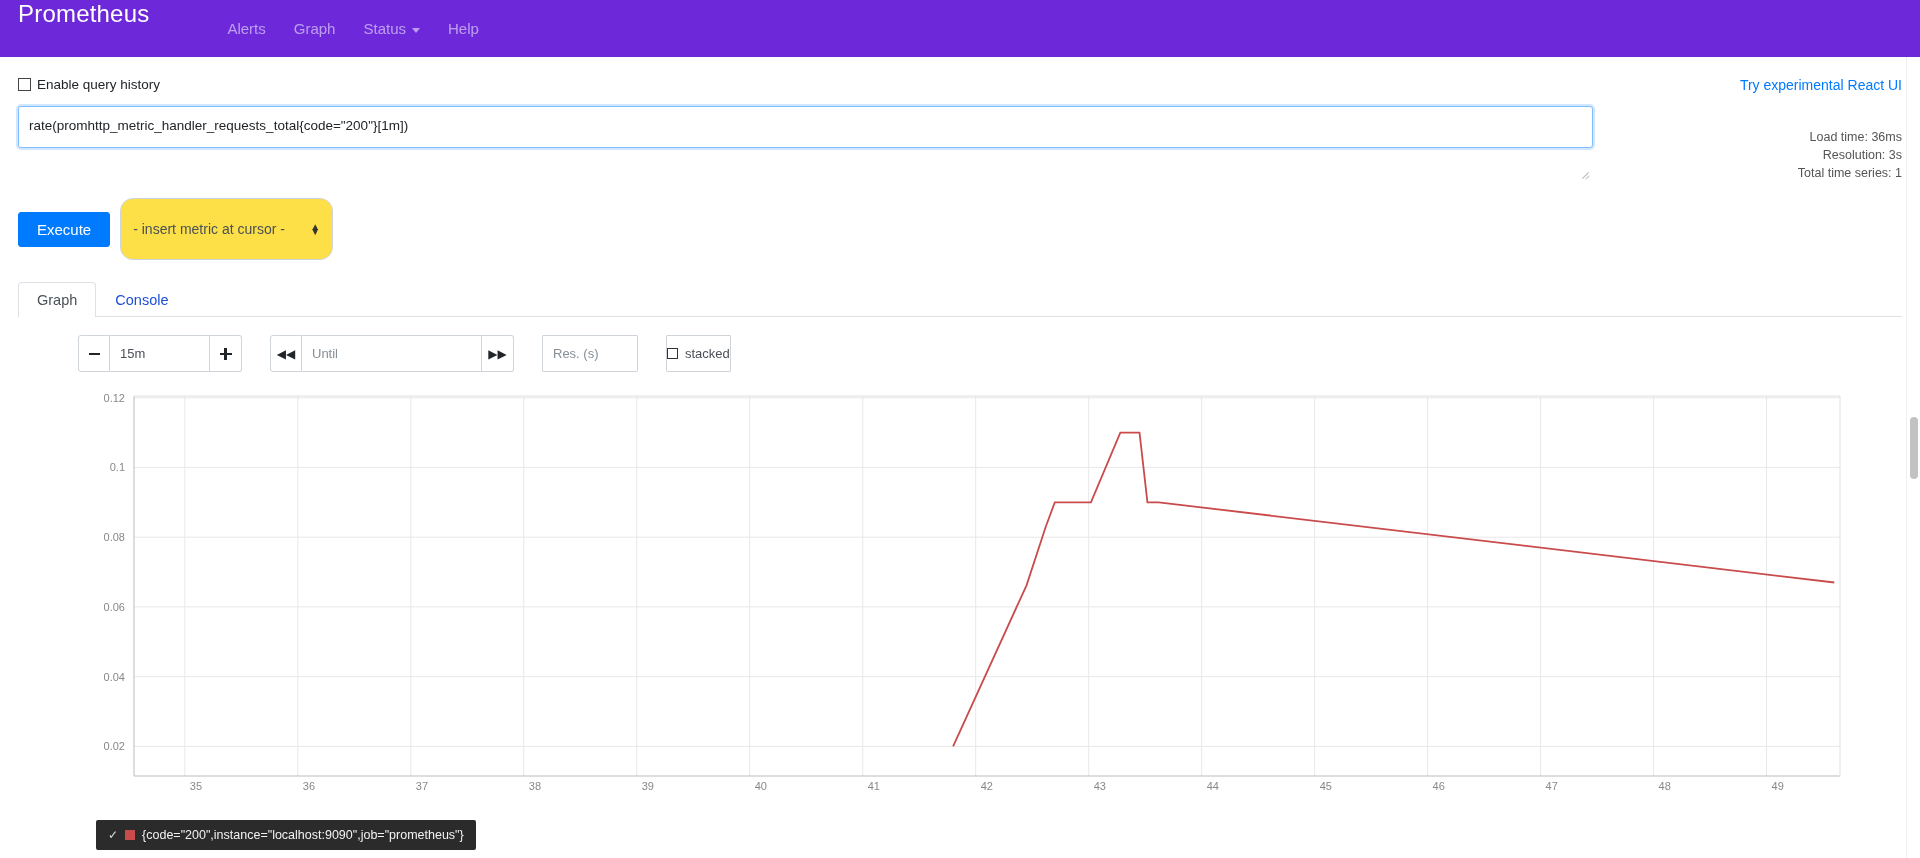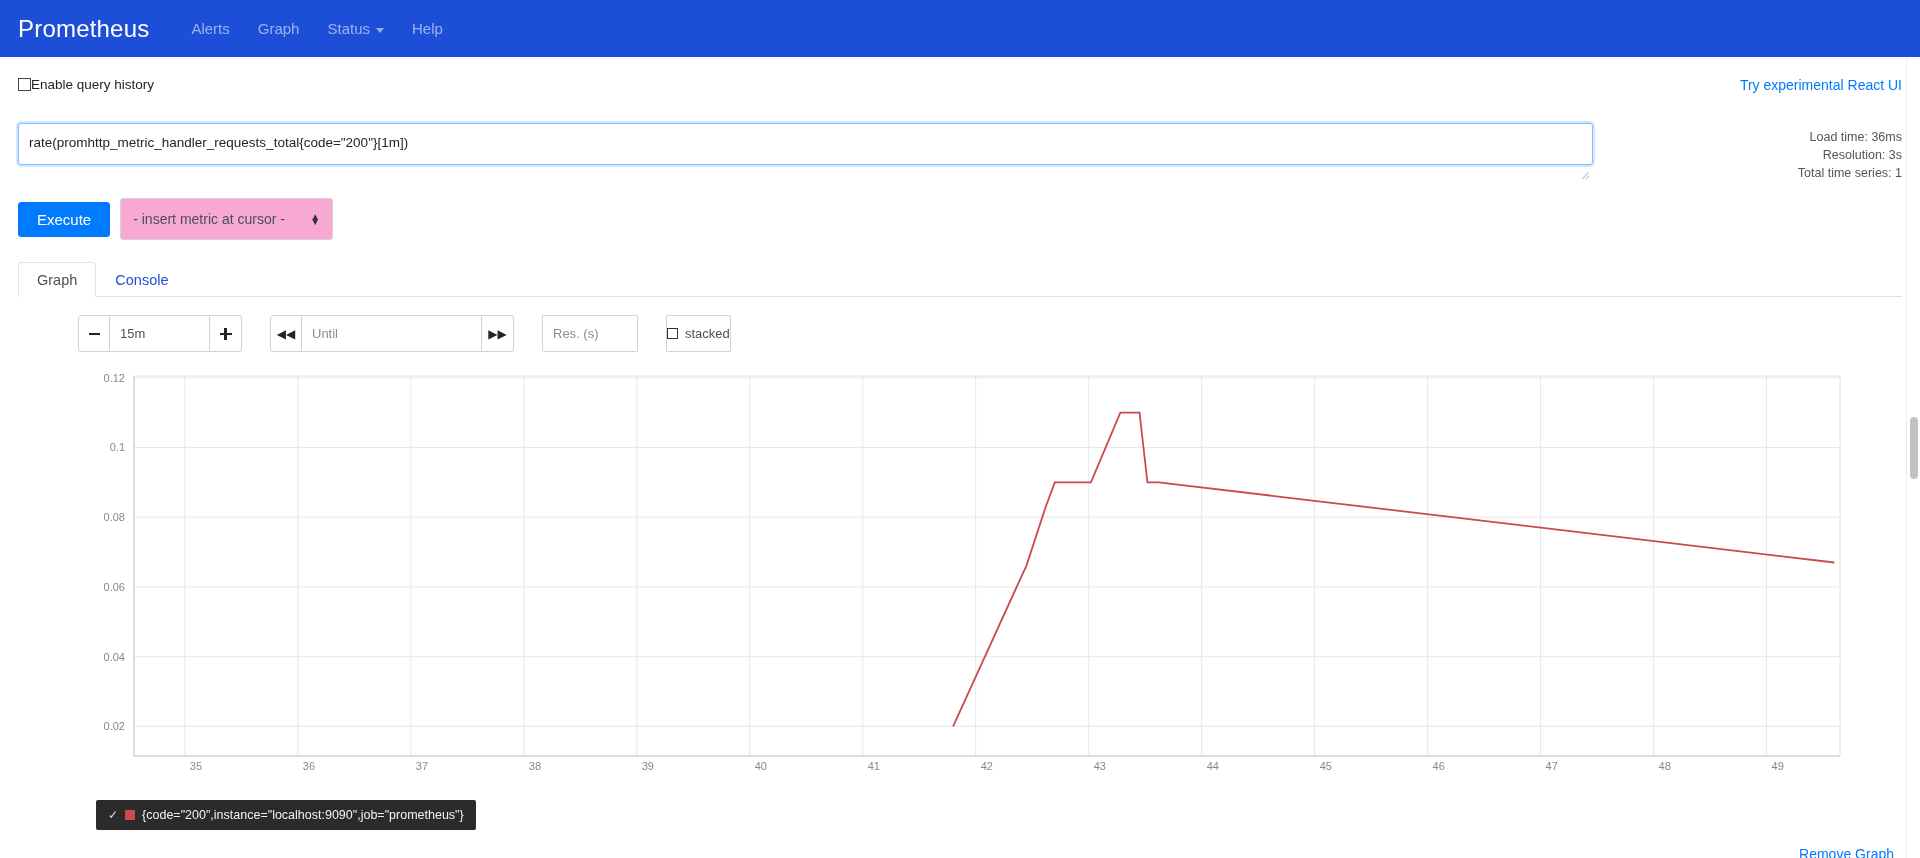--- a/index.html
+++ b/index.html
@@ -9,24 +9,24 @@
     background: #fff;
     font-family: "Liberation Sans", sans-serif;
     font-size: 13px;
     color: #212529;
     overflow: hidden;
   }
 
   
   .navbar {
     height: 57px;
-    background: #1d4ed8;
-    display: flex;
-    align-items: center;
+    background: #6d28d9;
+    display: flex;
     padding: 0 18px;
+    gap: 36px;
   }
   .brand {
     color: #fff;
     font-size: 24px;
     letter-spacing: .2px;
     margin-right: 28px;
     text-decoration: none;
   }
   .nav-links { display: flex; align-items: center; gap: 0; }
   .nav-link {
@@ -48,39 +48,39 @@
 
   
   .page { position: relative; padding: 0 18px; }
 
   .topline {
     display: flex;
     justify-content: space-between;
     align-items: flex-start;
     padding-top: 20px;
   }
-  .history-wrap { display: flex; align-items: center; gap: 0; }
+  .history-wrap { display: flex; align-items: center; gap: 6px; }
   .cb {
     width: 13px; height: 13px;
     border: 1.5px solid #444;
     background: #fff;
     display: inline-block;
     flex: none;
   }
   .history-label { font-size: 13.5px; color: #212529; }
   .react-link {
     color: #007bff;
     text-decoration: none;
     font-size: 14px;
   }
 
   .query-row {
     display: flex;
     justify-content: space-between;
-    align-items: center;
+    align-items: flex-start;
     margin-top: 13px;
     gap: 14px;
   }
   .query-box {
     flex: 0 0 1575px;
     height: 42px;
     border: 1px solid #80bdff;
     border-radius: 3px;
     box-shadow: 0 0 0 2px rgba(0,123,255,.18);
     background: #fff;
@@ -127,25 +127,25 @@
     color: #fff;
     border: 1px solid #007bff;
     border-radius: 3px;
     font-size: 15px;
     padding: 8px 18px;
     cursor: pointer;
     font-family: "Liberation Sans", sans-serif;
   }
   .metric-select {
     border: 1px solid #ced4da;
-    border-radius: 3px;
-    background: #f9a8d4;
+    border-radius: 13px;
+    background: #fde047;
     font-size: 14px;
     color: #495057;
-    padding: 12px 12px;
+    padding: 22px 12px;
     min-width: 213px;
     display: flex;
     align-items: center;
     justify-content: space-between;
     cursor: pointer;
   }
   .stepper { display: inline-flex; flex-direction: column; line-height: 5px; margin-left: 10px; color: #333; font-size: 10px; }
 
   
   .tabs {

